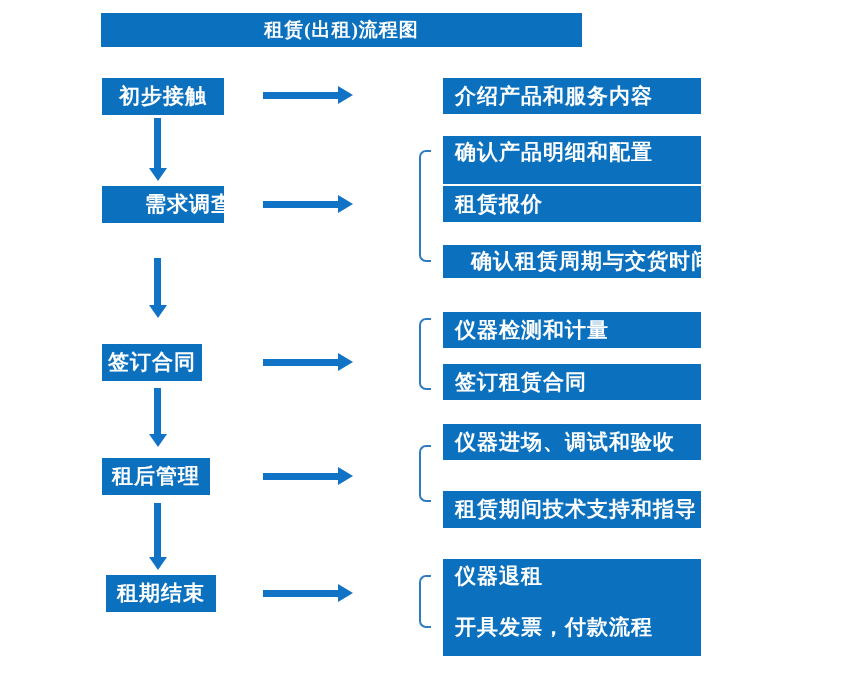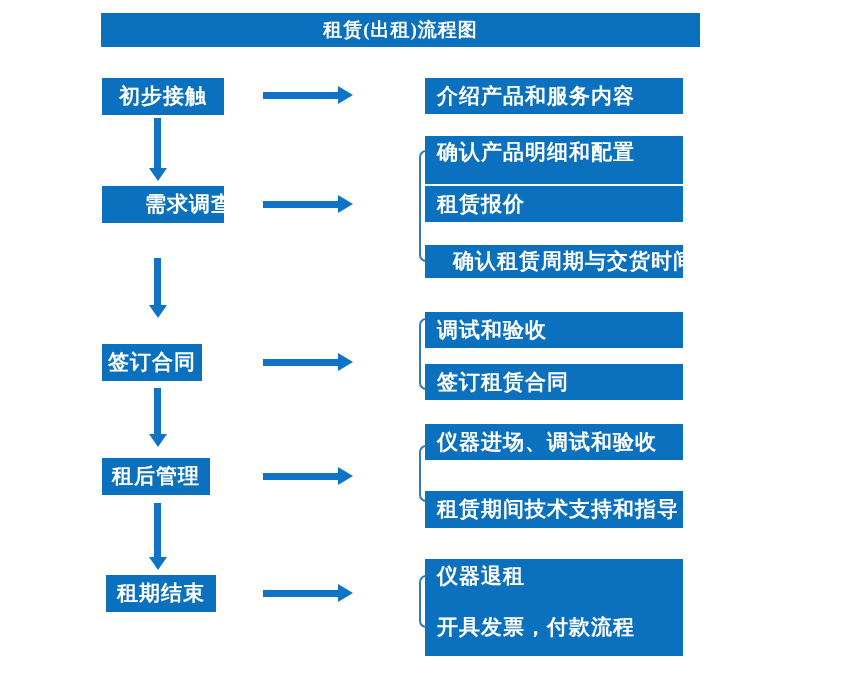--- a/index.html
+++ b/index.html
@@ -12,30 +12,30 @@
   }
   .bluebox{
     position:absolute;
     background:#0b70bd;
     color:#ffffff;
     font-weight:bold;
     box-sizing:border-box;
     white-space:nowrap;
   }
   .title{
-    left:101px;top:13px;width:599px;height:34px;
+    left:101px;top:13px;width:481px;height:34px;
     line-height:34px;text-align:center;font-size:19px;
     letter-spacing:1px;
   }
   .step{
     left:102px;height:37px;line-height:37px;
     text-align:center;font-size:21px;letter-spacing:1px;
   }
   .detail{
-    left:425px;width:258px;height:36px;line-height:36px;
+    left:443px;width:258px;height:36px;line-height:36px;
     padding-left:12px;font-size:21px;letter-spacing:1px;
   }
   
   .harrow{position:absolute;left:263px;width:90px;height:18px;}
   .harrow .shaft{position:absolute;left:0;top:6px;width:76px;height:7px;background:#1173c6;}
   .harrow .head{position:absolute;right:0;top:0;width:0;height:0;
     border-top:9px solid transparent;border-bottom:9px solid transparent;
     border-left:15px solid #1173c6;}
   
   .varrow{position:absolute;left:149px;width:18px;}
@@ -84,21 +84,21 @@
     <div class="shaft"></div>
     <div class="head"></div>
   </div>
 
   <div class="bluebox step" style="top:344px;width:100px;">签订合同</div>
   <div class="harrow" style="top:353px;">
     <div class="shaft"></div>
     <div class="head"></div>
   </div>
   <div class="bracket" style="top:318px;height:72px;"></div>
-  <div class="bluebox detail" style="top:312px;">调试和验收</div>
+  <div class="bluebox detail" style="top:312px;">仪器检测和计量</div>
   <div class="bluebox detail" style="top:364px;">签订租赁合同</div>
 
   <div class="varrow" style="top:388px;height:59px;">
     <div class="shaft"></div>
     <div class="head"></div>
   </div>
 
   <div class="bluebox step" style="top:458px;width:108px;">租后管理</div>
   <div class="harrow" style="top:467px;">
     <div class="shaft"></div>

